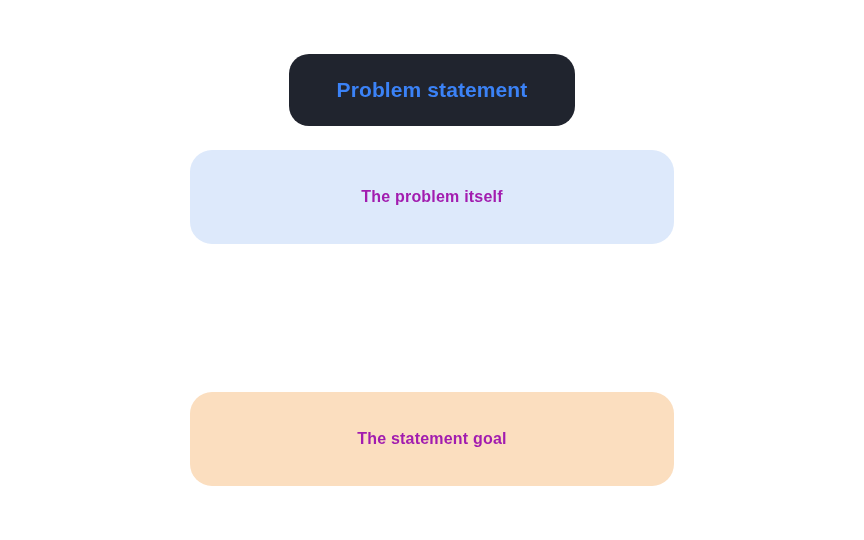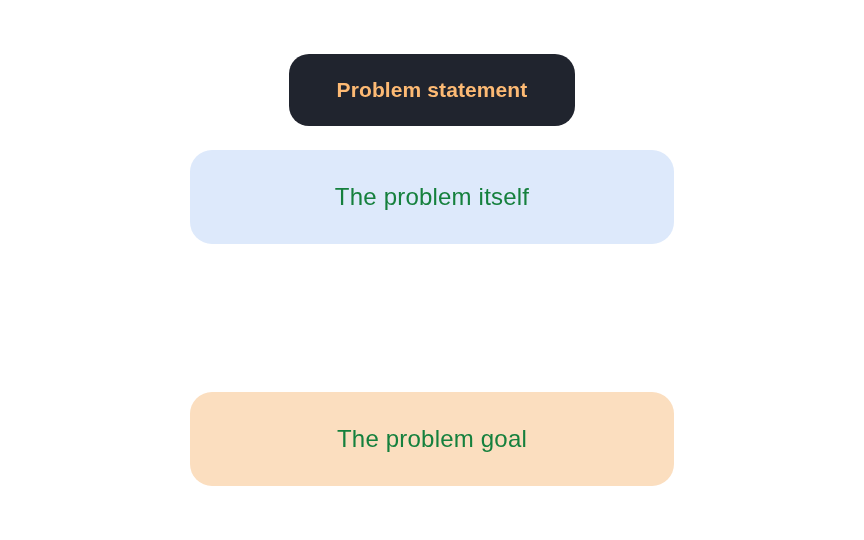--- a/index.html
+++ b/index.html
@@ -23,38 +23,38 @@
     width: 286px;
     height: 72px;
     border-radius: 20px;
     display: flex;
     align-items: center;
     justify-content: center;
   }
   .header-pill .label {
     font-size: 21px;
     font-weight: 700;
-    color: #fdba74;
+    color: #3b82f6;
     letter-spacing: 0.1px;
   }
   .flow-box {
     position: absolute;
     left: 50%;
     transform: translateX(-50%);
     width: 484px;
     height: 94px;
     border-radius: 22px;
     display: flex;
     align-items: center;
     justify-content: center;
   }
   .flow-box .label {
-    font-size: 24px;
-    font-weight: 400;
-    color: #15803d;
+    font-size: 16px;
+    font-weight: 700;
+    color: #a21caf;
     letter-spacing: 0.2px;
   }
   .box-1 { top: 150px; }
   .box-2 { top: 271px; }
   .box-3 { top: 392px; }
 </style>
 </head>
 <body>
 
 <div class="stage">
@@ -62,16 +62,16 @@
   <div class="header-pill" style="background-color: rgb(32, 36, 46);">
     <span class="label">Problem statement</span>
   </div>
 
   <div class="flow-box box-1" style="background-color: rgb(221, 233, 251);">
     <span class="label">The problem itself</span>
   </div>
 
 
   <div class="flow-box box-3" style="background-color: rgb(251, 222, 191);">
-    <span class="label">The problem goal</span>
+    <span class="label">The statement goal</span>
   </div>
 
 </div>
 
 </body></html>

